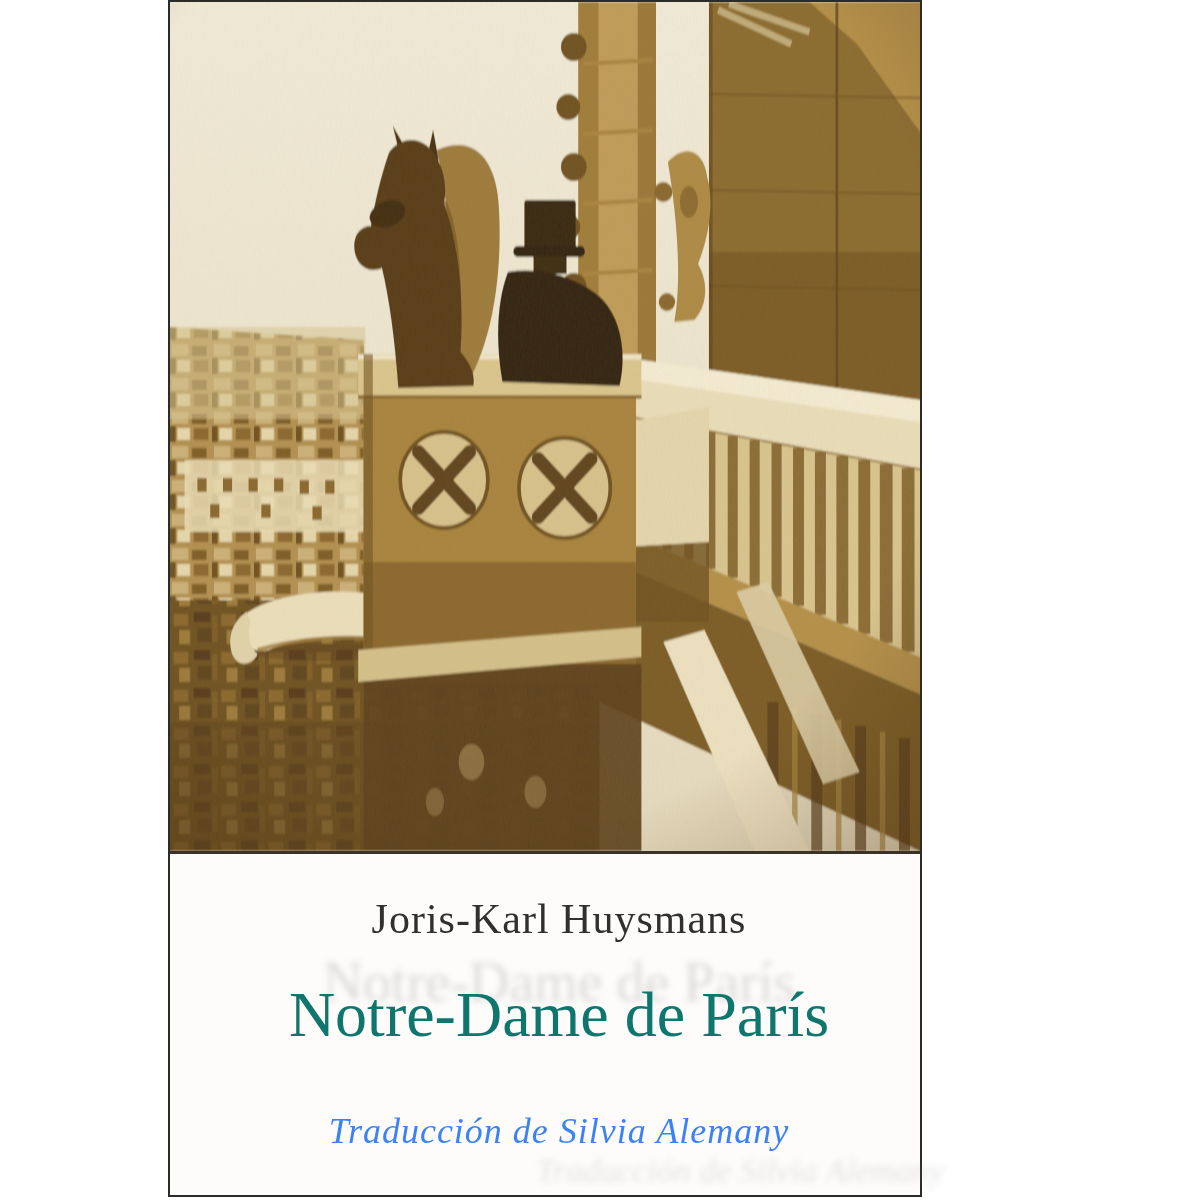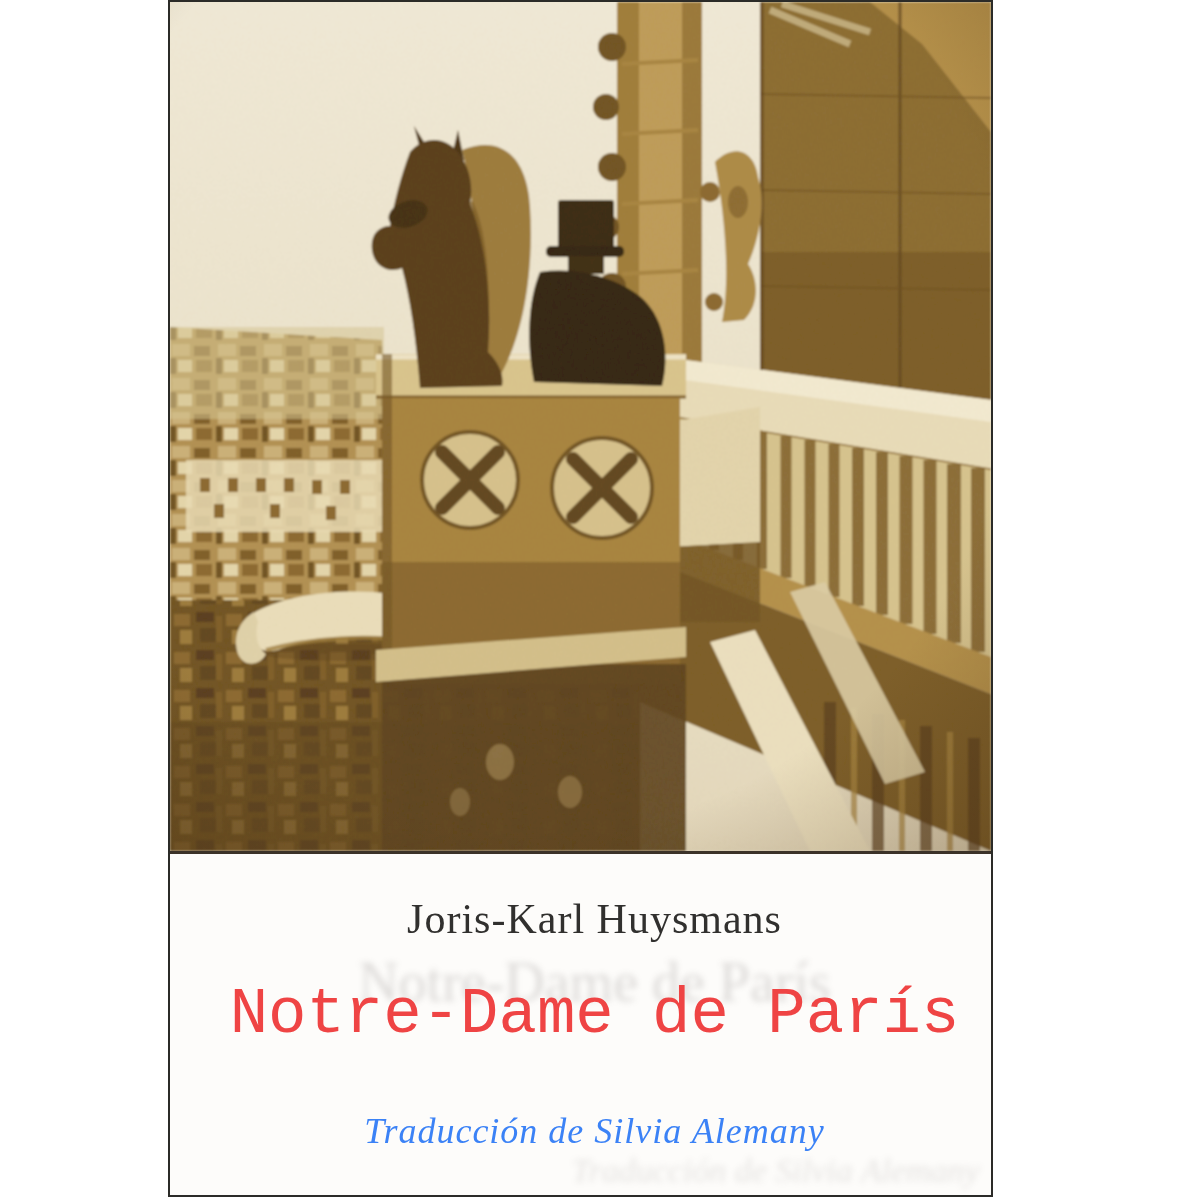--- a/index.html
+++ b/index.html
@@ -2,34 +2,34 @@
 <html><head>
 <meta charset="utf-8">
 <style>
   html,body{margin:0;padding:0;}
   body{
     width:1200px;height:1200px;position:relative;overflow:hidden;
     background:#ffffff;
     font-family:"Liberation Serif","DejaVu Serif",serif;
   }
   .cover{
-    position:absolute;left:168px;top:0;width:825px;height:1197px;
+    position:absolute;left:168px;top:0;width:754px;height:1197px;
     box-sizing:border-box;border:2px solid #2b2b28;background:#fdfcfa;
   }
   .photo{
     position:absolute;left:0;top:0;width:100%;height:849px;
     border-bottom:3px solid #3b3228;overflow:hidden;background:#efe7d2;
   }
   .photo svg{display:block;width:100%;height:100%;}
   .line{
     position:absolute;left:0;width:100%;text-align:center;line-height:1;
     transform:translateX(14px);white-space:nowrap;
   }
   .author{top:896px;font-size:42px;letter-spacing:1px;color:#31302e;}
-  .title{top:981px;font-size:64px;color:#ef4444;font-family:Liberation Mono, monospace;}
+  .title{top:981px;font-size:64px;color:#0f766e;}
   .translator{top:1111px;font-size:36px;font-style:italic;color:#3b82f6;letter-spacing:1px;}
   .ghost{color:#8f8a88;filter:blur(3px);}
   .ghost-title{top:952px;font-size:56px;opacity:.30;}
   .ghost-bottom{top:1152px;font-size:34px;font-style:italic;opacity:.22;transform:translateX(195px);}
 </style>
 </head>
 <body>
 
 <div class="stage">
   <div class="cover">

